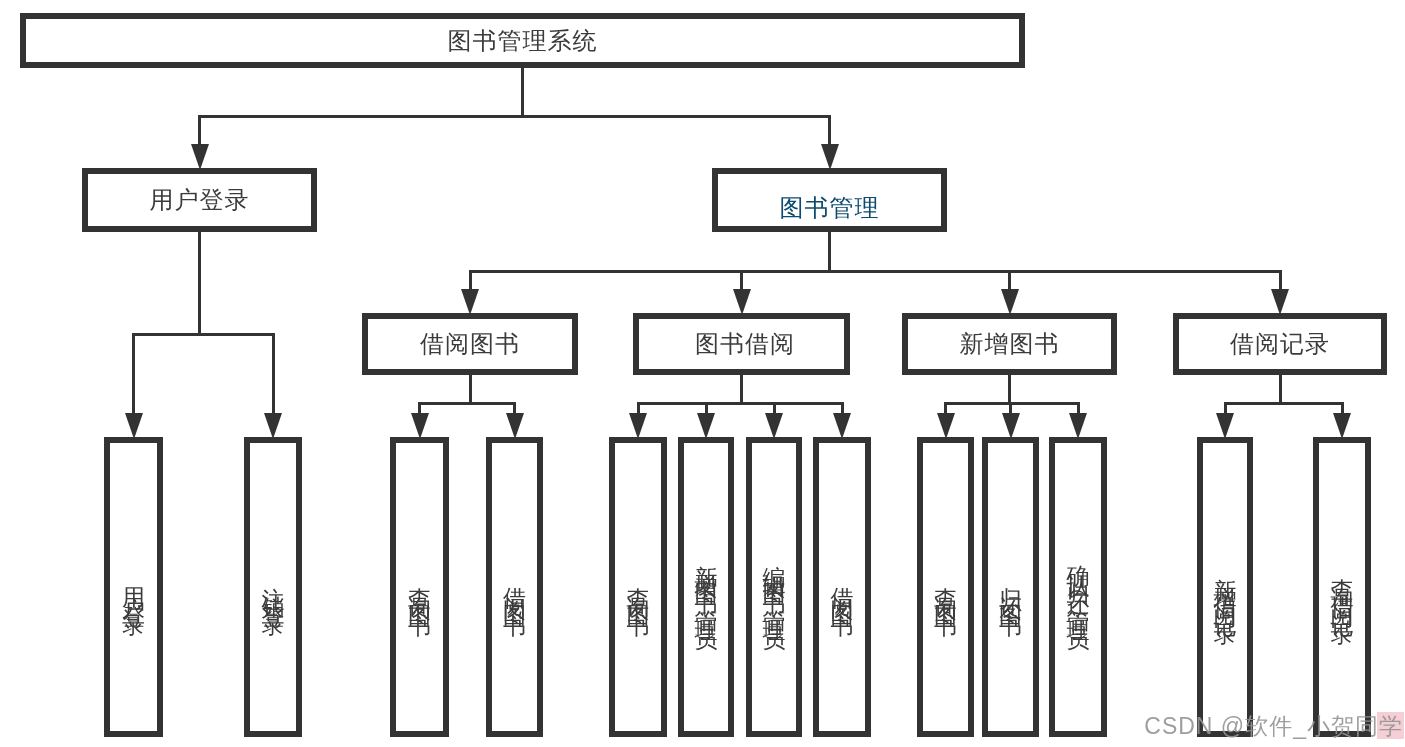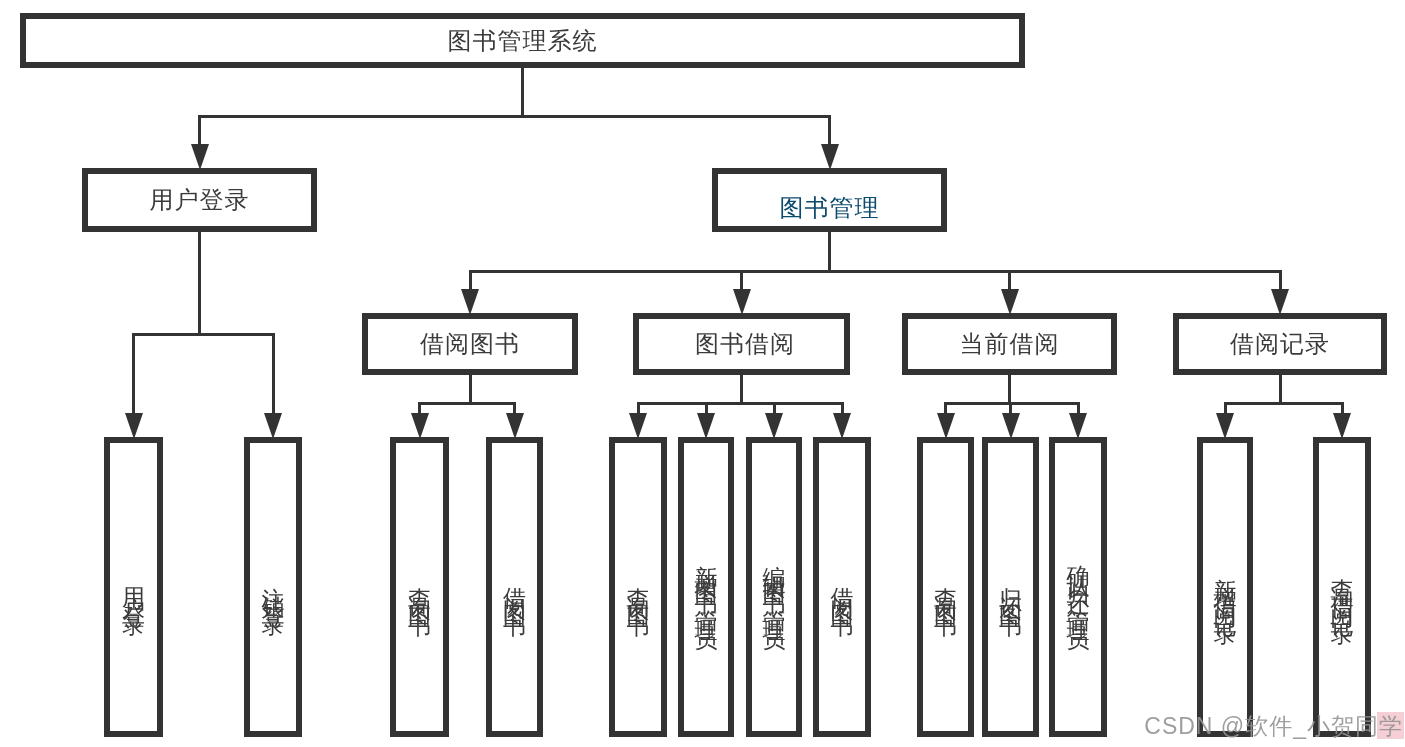--- a/index.html
+++ b/index.html
@@ -86,21 +86,21 @@
     <div class="node node-h" style="left: 712px; top: 168px; width: 235px; height: 64px; border-color: rgb(51, 51, 51); background: rgb(255, 255, 255);">
       <span class="node-label" style="color: #0c4a6e; margin-top: 16px;">图书管理</span>
     </div>
     <div class="node node-h" style="left: 362px; top: 313px; width: 216px; height: 62px; border-color: rgb(51, 51, 51); background: rgb(255, 255, 255);">
       <span class="node-label" style="color: rgb(59, 59, 59);">借阅图书</span>
     </div>
     <div class="node node-h" style="left: 633px; top: 313px; width: 217px; height: 62px; border-color: rgb(51, 51, 51); background: rgb(255, 255, 255); padding-left: 7px;">
       <span class="node-label" style="color: rgb(59, 59, 59);">图书借阅</span>
     </div>
     <div class="node node-h" style="left: 902px; top: 313px; width: 215px; height: 62px; border-color: rgb(51, 51, 51); background: rgb(255, 255, 255);">
-      <span class="node-label" style="color: rgb(59, 59, 59);">当前借阅</span>
+      <span class="node-label" style="color: rgb(59, 59, 59);">新增图书</span>
     </div>
     <div class="node node-h" style="left: 1173px; top: 313px; width: 214px; height: 62px; border-color: rgb(51, 51, 51); background: rgb(255, 255, 255);">
       <span class="node-label" style="color: rgb(59, 59, 59);">借阅记录</span>
     </div>
     <div class="node node-v" style="left: 104px; top: 437px; width: 59px; height: 300px; border-color: rgb(51, 51, 51); background: rgb(255, 255, 255);">
       <span class="node-label" style="color: rgb(59, 59, 59);">用户登录</span>
     </div>
     <div class="node node-v" style="left: 244px; top: 437px; width: 58px; height: 300px; border-color: rgb(51, 51, 51); background: rgb(255, 255, 255);">
       <span class="node-label" style="color: rgb(59, 59, 59);">注销登录</span>
     </div>

